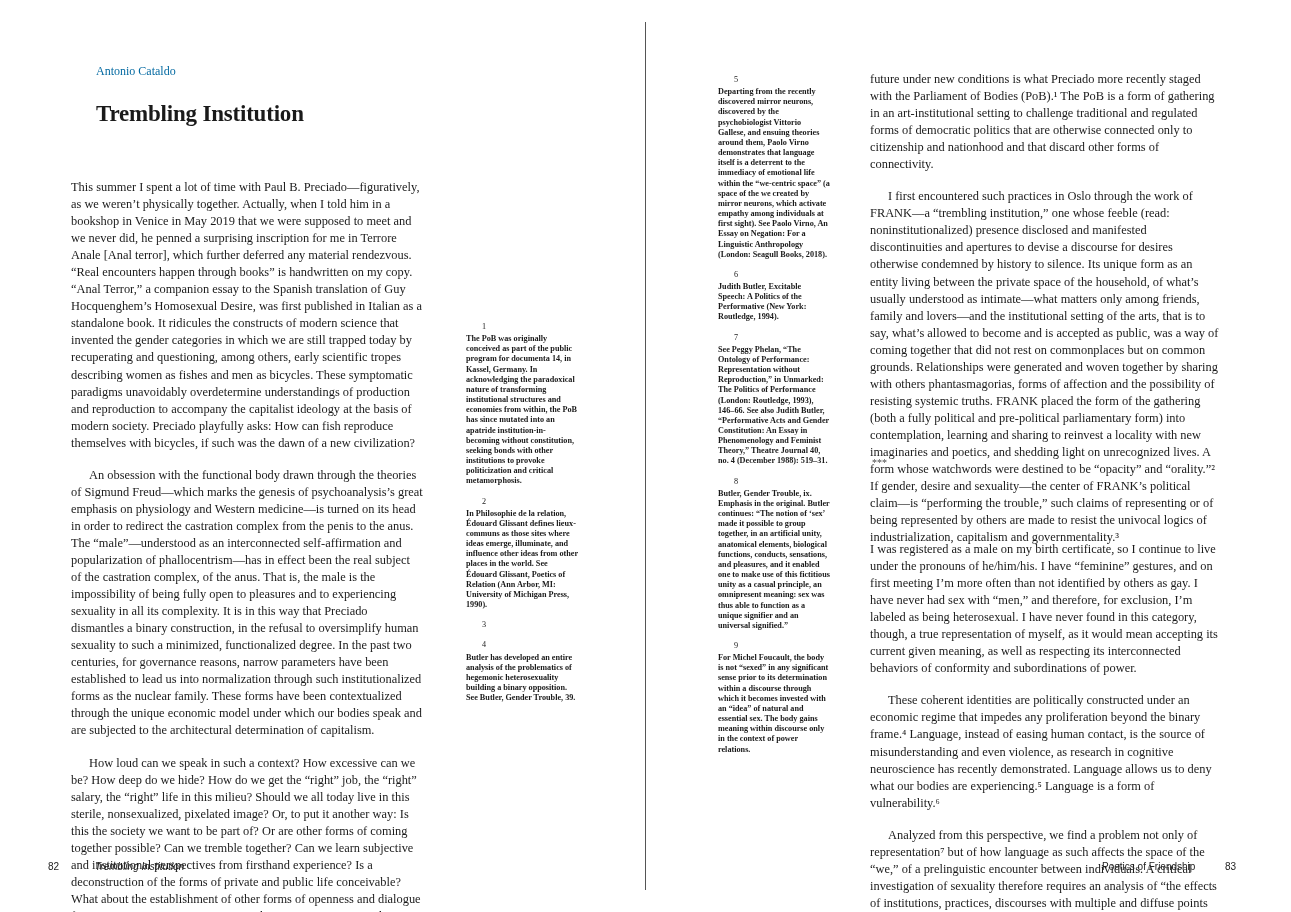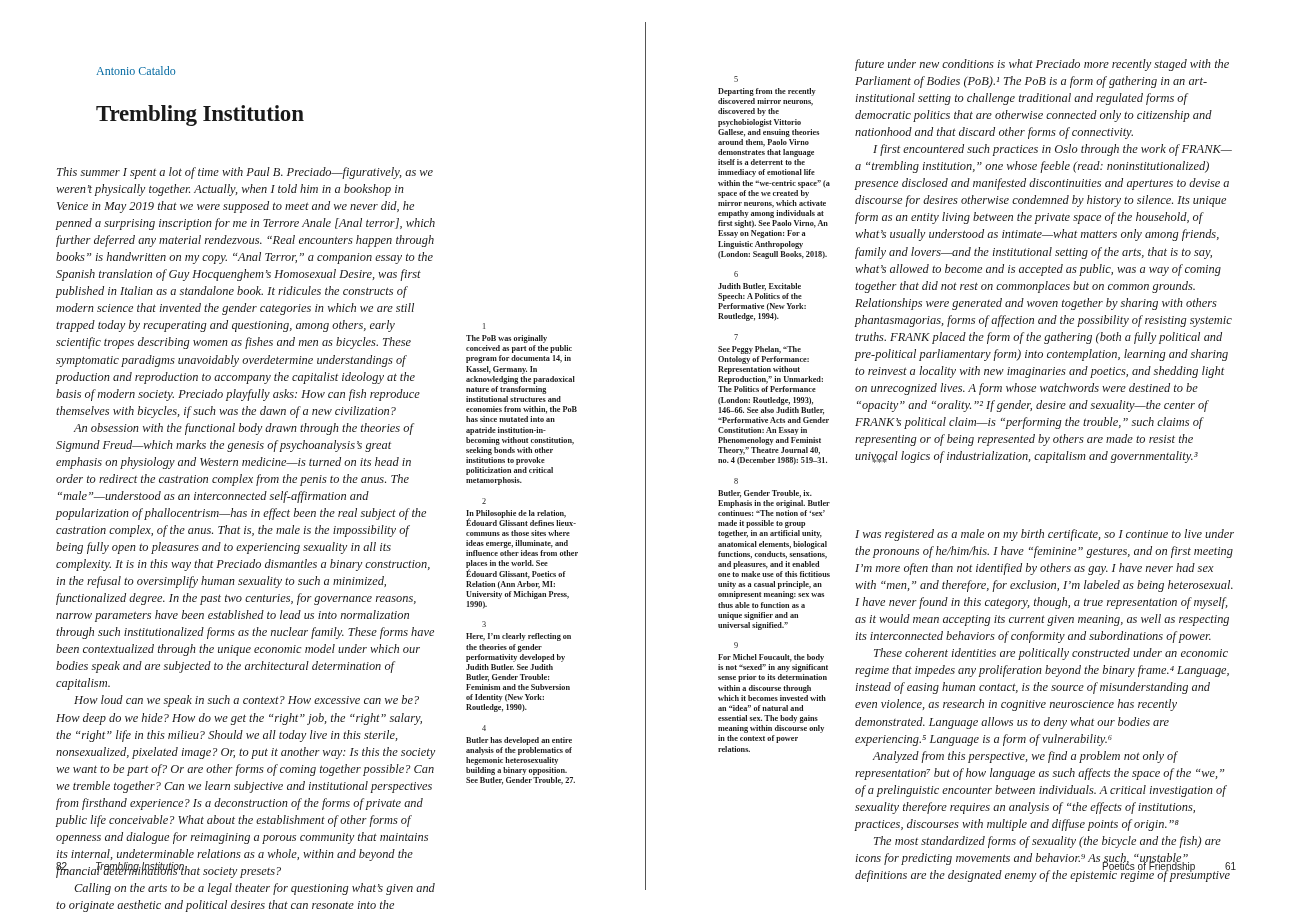--- a/index.html
+++ b/index.html
@@ -17,41 +17,41 @@
     font-size: 12px; color: #0369a1;
   }
   .title {
     position: absolute; left: 96px; top: 101px;
     font-size: 23px; font-weight: bold; letter-spacing: -0.2px;
   }
   .body-col {
     position: absolute; font-size: 12.4px; line-height: 17.05px;
     text-align: left;
   }
-  .body-col p { margin: 0; font-style: italic; }
+  .body-col p { margin: 15px; }
   .body-col p.indent { text-indent: 18px; }
   .left-body { left: 56px; top: 164px; width: 382px; }
   .right-top { left: 855px; top: 56px; width: 380px; }
   .right-bottom { left: 855px; top: 526px; width: 380px; }
   .stars {
     position: absolute; left: 872px; top: 457px; font-size: 10px; color: #444;
   }
   .notes {
     position: absolute; font-size: 8.2px; line-height: 10.15px;
     font-weight: bold; width: 112px; color: #1a1a1a;
   }
   .note { margin-bottom: 10px; }
   .note-num { display: block; padding-left: 16px; font-weight: normal; margin-bottom: 2px; }
   .notes-left { left: 466px; top: 322px; }
   .notes-right { left: 718px; top: 75px; }
   .footer {
     position: absolute; top: 861px; font-family: "Liberation Sans", "DejaVu Sans", sans-serif;
     font-size: 10px; color: #222;
   }
-  .footer-left-num { left: 56px; }
+  .footer-left-num { left: 48px; }
   .footer-left-title { left: 95px; font-style: italic; }
   .footer-right-title { left: 1102px; }
   .footer-right-num { left: 1225px; }
 </style>
 </head>
 <body>
 
 <div>
 
   <div class="gutter-line"></div>
@@ -71,25 +71,24 @@
       <div class="note">
         <span class="note-num">1</span>
         <span>The PoB was originally conceived as part of the public program for documenta 14, in Kassel, Germany. In acknowledging the paradoxical nature of transforming institutional structures and economies from within, the PoB has since mutated into an apatride institution-in-becoming without constitution, seeking bonds with other institutions to provoke politicization and critical metamorphosis.</span>
       </div>
       <div class="note">
         <span class="note-num">2</span>
         <span>In Philosophie de la relation, Édouard Glissant defines lieux-communs as those sites where ideas emerge, illuminate, and influence other ideas from other places in the world. See Édouard Glissant, Poetics of Relation (Ann Arbor, MI: University of Michigan Press, 1990).</span>
       </div>
       <div class="note">
         <span class="note-num">3</span>
-        <span>Here, I’m clearly reflecting on the theories of gender performativity developed by Judith Butler. See Judith Butler, Gender Trouble: Feminism and the Subversion of Identity (New York: Routledge, 1990).</span>
       </div>
       <div class="note">
         <span class="note-num">4</span>
-        <span>Butler has developed an entire analysis of the problematics of hegemonic heterosexuality building a binary opposition. See Butler, Gender Trouble, 27.</span>
+        <span>Butler has developed an entire analysis of the problematics of hegemonic heterosexuality building a binary opposition. See Butler, Gender Trouble, 39.</span>
       </div>
     </div>
 
     <div class="footer footer-left-num">82</div>
     <div class="footer footer-left-title">Trembling Institution</div>
   </div>
 
   <div>
     <div class="notes notes-right">
       <div class="note">
@@ -122,16 +121,16 @@
     <div class="stars">***</div>
 
     <div class="body-col right-bottom">
       <p>I was registered as a male on my birth certificate, so I continue to live under the pronouns of he/him/his. I have “feminine” gestures, and on first meeting I’m more often than not identified by others as gay. I have never had sex with “men,” and therefore, for exclusion, I’m labeled as being heterosexual. I have never found in this category, though, a true representation of myself, as it would mean accepting its current given meaning, as well as respecting its interconnected behaviors of conformity and subordinations of power.</p>
       <p class="indent">These coherent identities are politically constructed under an economic regime that impedes any proliferation beyond the binary frame.⁴ Language, instead of easing human contact, is the source of misunderstanding and even violence, as research in cognitive neuroscience has recently demonstrated. Language allows us to deny what our bodies are experiencing.⁵ Language is a form of vulnerability.⁶</p>
       <p class="indent">Analyzed from this perspective, we find a problem not only of representation⁷ but of how language as such affects the space of the “we,” of a prelinguistic encounter between individuals. A critical investigation of sexuality therefore requires an analysis of “the effects of institutions, practices, discourses with multiple and diffuse points of origin.”⁸</p>
       <p class="indent">The most standardized forms of sexuality (the bicycle and the fish) are icons for predicting movements and behavior.⁹ As such, “unstable” definitions are the designated enemy of the epistemic regime of presumptive</p>
     </div>
 
     <div class="footer footer-right-title">Poetics of Friendship</div>
-    <div class="footer footer-right-num">61</div>
+    <div class="footer footer-right-num">83</div>
   </div>
 
 </div>
 
 </body></html>

